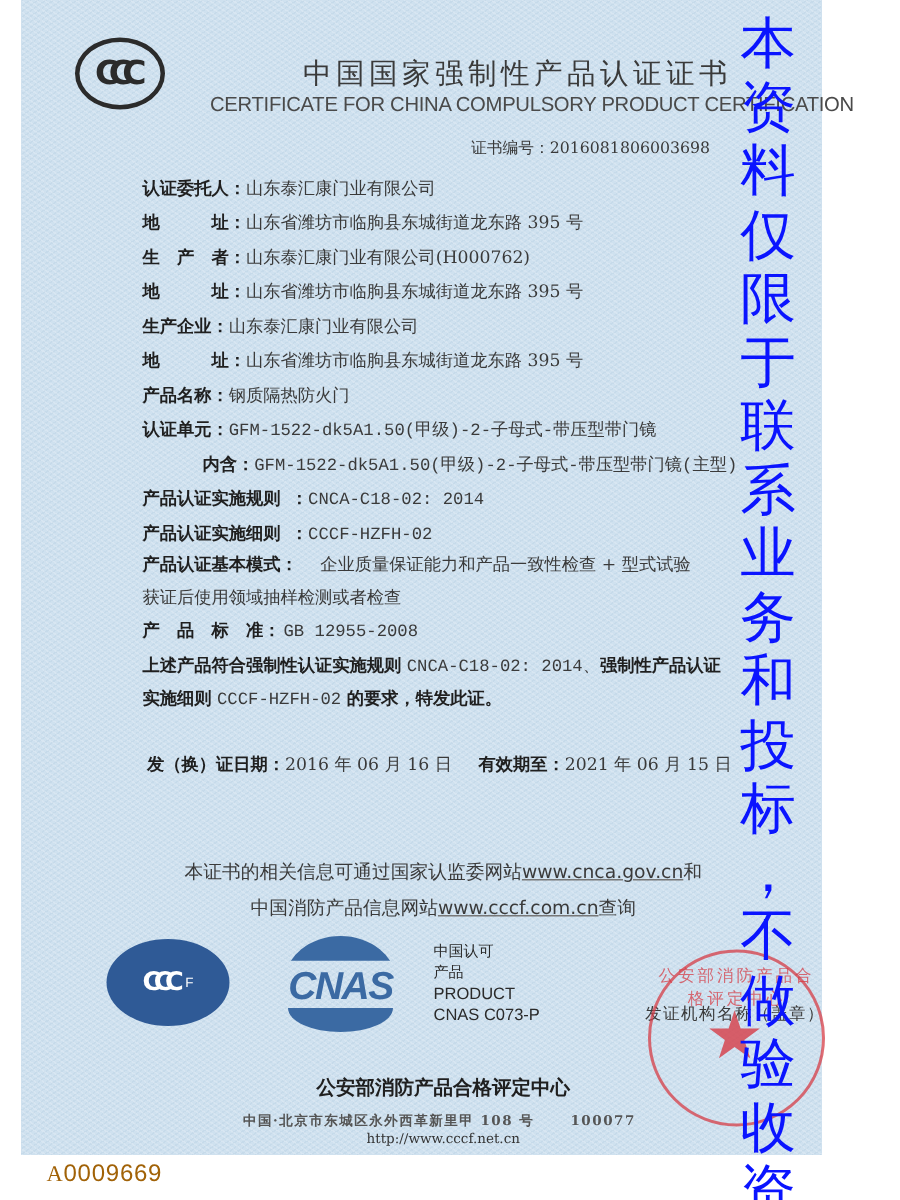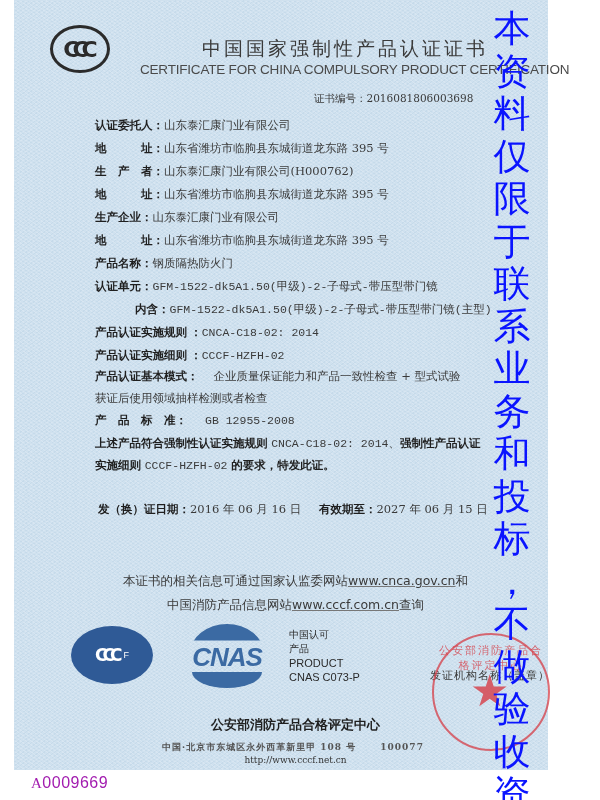--- a/index.html
+++ b/index.html
@@ -31,21 +31,21 @@
       left: 188px; top: 36px; font-family: "DejaVu Sans", sans-serif;
       font-size: 19px; letter-spacing: 3px; color: #3a3a3a;
     }
     .title-en {
       left: 126px; top: 62px; font-family: "Liberation Sans", sans-serif;
       font-size: 13.5px; color: #4a4a4a; letter-spacing: -0.2px;
     }
     .cert-no { left: 300px; top: 92px; font-size: 10.5px; color: #3a3a3a; }
     .row { left: 81px; font-size: 11.5px; color: #3a3a3a; }
     .row b { font-weight: bold; color: #1f1f1f; font-family: "DejaVu Sans", sans-serif; font-size: 11.5px; margin-top: 22px; }
-    .lbl { display: inline-block; font-weight: bold; color: #1f1f1f; font-family: Liberation Sans, sans-serif; }
+    .lbl { display: inline-block; font-weight: bold; color: #1f1f1f; font-family: Liberation Mono, monospace; }
     .val { font-family: "DejaVu Serif", serif; }
     .mono { font-family: "Liberation Mono", monospace; font-size: 11.5px; }
     .notice {
       left: 0; width: 563px; text-align: center;
       font-family: "DejaVu Sans", sans-serif; font-size: 12.5px; color: #3a3a3a;
     }
     .notice u { text-decoration: underline; text-decoration-color: #777; margin-top: 36px; }
     .cccf-logo {
       position: absolute; left: 57px; top: 626px; width: 82px; height: 58px;
       background: #2f5a96; border-radius: 50%;
@@ -87,21 +87,21 @@
       font-size: 11px; color: rgba(214,60,70,0.75); letter-spacing: 2px;
     }
     .center-name {
       left: 0; width: 563px; text-align: center; top: 737px;
       font-family: "DejaVu Sans", sans-serif; font-weight: bold; font-size: 13px; color: #1f1f1f;
     }
     .addr { left: 148px; top: 745px; font-size: 9px; color: #555; letter-spacing: 1px; font-weight: bold; }
     .url  { left: 0; width: 563px; text-align: center; top: 759px; font-size: 9px; color: #333; }
     .serial {
       left: 31px; top: 774px; font-family: "Liberation Sans", sans-serif;
-      font-size: 16px; color: #a21caf; letter-spacing: 0.5px;
+      font-size: 16px; color: #a16207; letter-spacing: 0.5px;
     }
     .serial .a { font-family: "Liberation Serif", serif; font-size: 15px; }
     .watermark {
       position: absolute; left: 487px; top: 8px; width: 50px;
       display: flex; flex-direction: column; align-items: center;
       font-family: "DejaVu Sans", sans-serif; font-size: 37px; line-height: 42.5px;
       color: #0a14ff;
     }
     .watermark span { display: block; }
   </style>
@@ -126,28 +126,28 @@
   <div class="abs row" style="top:187px"><span class="lbl">地　　　址：</span><span class="val">山东省潍坊市临朐县东城街道龙东路 395 号</span></div>
   <div class="abs row" style="top:210px"><span class="lbl">生产企业：</span><span class="val">山东泰汇康门业有限公司</span></div>
   <div class="abs row" style="top:233px"><span class="lbl">地　　　址：</span><span class="val">山东省潍坊市临朐县东城街道龙东路 395 号</span></div>
   <div class="abs row" style="top:256px"><span class="lbl">产品名称：</span><span class="val">钢质隔热防火门</span></div>
   <div class="abs row" style="top:279px"><span class="lbl">认证单元：</span><span class="val mono">GFM-1522-dk5A1.50(甲级)-2-子母式-带压型带门镜</span></div>
   <div class="abs row" style="top:302px; left:121px"><span class="lbl">内含：</span><span class="val mono">GFM-1522-dk5A1.50(甲级)-2-子母式-带压型带门镜(主型)</span></div>
   <div class="abs row" style="top:325px"><span class="lbl">产品认证实施规则 ：</span><span class="val mono">CNCA-C18-02: 2014</span></div>
   <div class="abs row" style="top:348px"><span class="lbl">产品认证实施细则 ：</span><span class="val mono">CCCF-HZFH-02</span></div>
   <div class="abs row" style="top:369px"><span class="lbl">产品认证基本模式：</span><span class="val" style="margin-left:15px">企业质量保证能力和产品一致性检查 + 型式试验</span></div>
   <div class="abs row" style="top:391px"><span class="val">获证后使用领域抽样检测或者检查</span></div>
-  <div class="abs row" style="top:413px"><span class="lbl">产　品　标　准：</span><span class="val mono" style="margin-left:18px">GB 12955-2008</span></div>
+  <div class="abs row" style="top:413px"><span class="lbl">产　品　标　准：</span><span class="val mono" style="margin-left:2px">GB 12955-2008</span></div>
 
   <div class="abs row" style="top:436px"><b>上述产品符合强制性认证实施规则</b> <span class="mono">CNCA-C18-02: 2014、</span><b>强制性产品认证</b></div>
   <div class="abs row" style="top:458px"><b>实施细则</b> <span class="mono">CCCF-HZFH-02</span> <b>的要求，特发此证。</b></div>
 
   <div class="abs row" style="top:502px; left:84px">
     <span class="lbl">发（换）证日期：</span><span class="val">2016 年 06 月 16 日</span>
-    <span class="lbl" style="margin-left:14px">有效期至：</span><span class="val">2027 年 06 月 15 日</span>
+    <span class="lbl" style="margin-left:14px">有效期至：</span><span class="val">2021 年 06 月 15 日</span>
   </div>
 
   <div class="abs notice" style="top:573px"><span>本证书的相关信息可通过国家认监委网站</span><u>www.cnca.gov.cn</u><span>和</span></div>
   <div class="abs notice" style="top:597px"><span>中国消防产品信息网站</span><u>www.cccf.com.cn</u><span>查询</span></div>
 
   <div class="cccf-logo">
       <span>CCC</span>
       <sup>F</sup>
     </div>
   <div class="cnas-logo">

